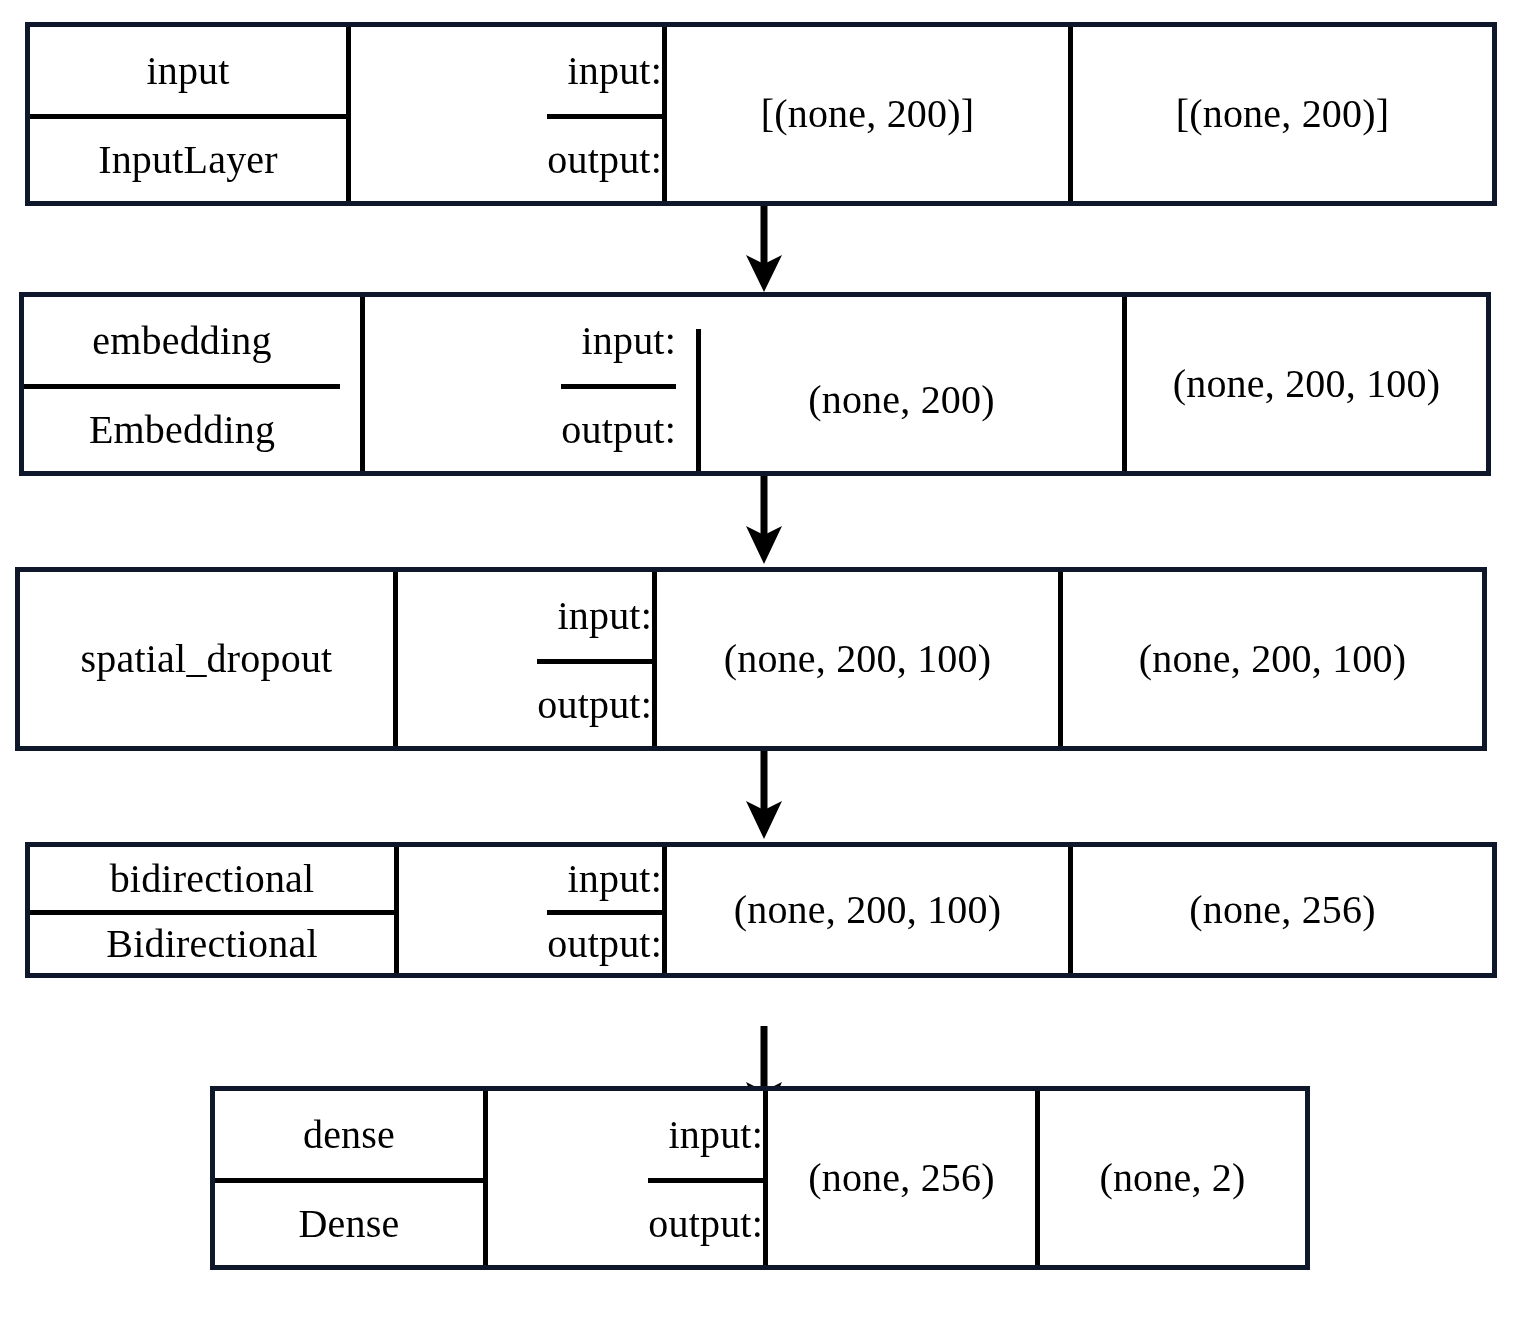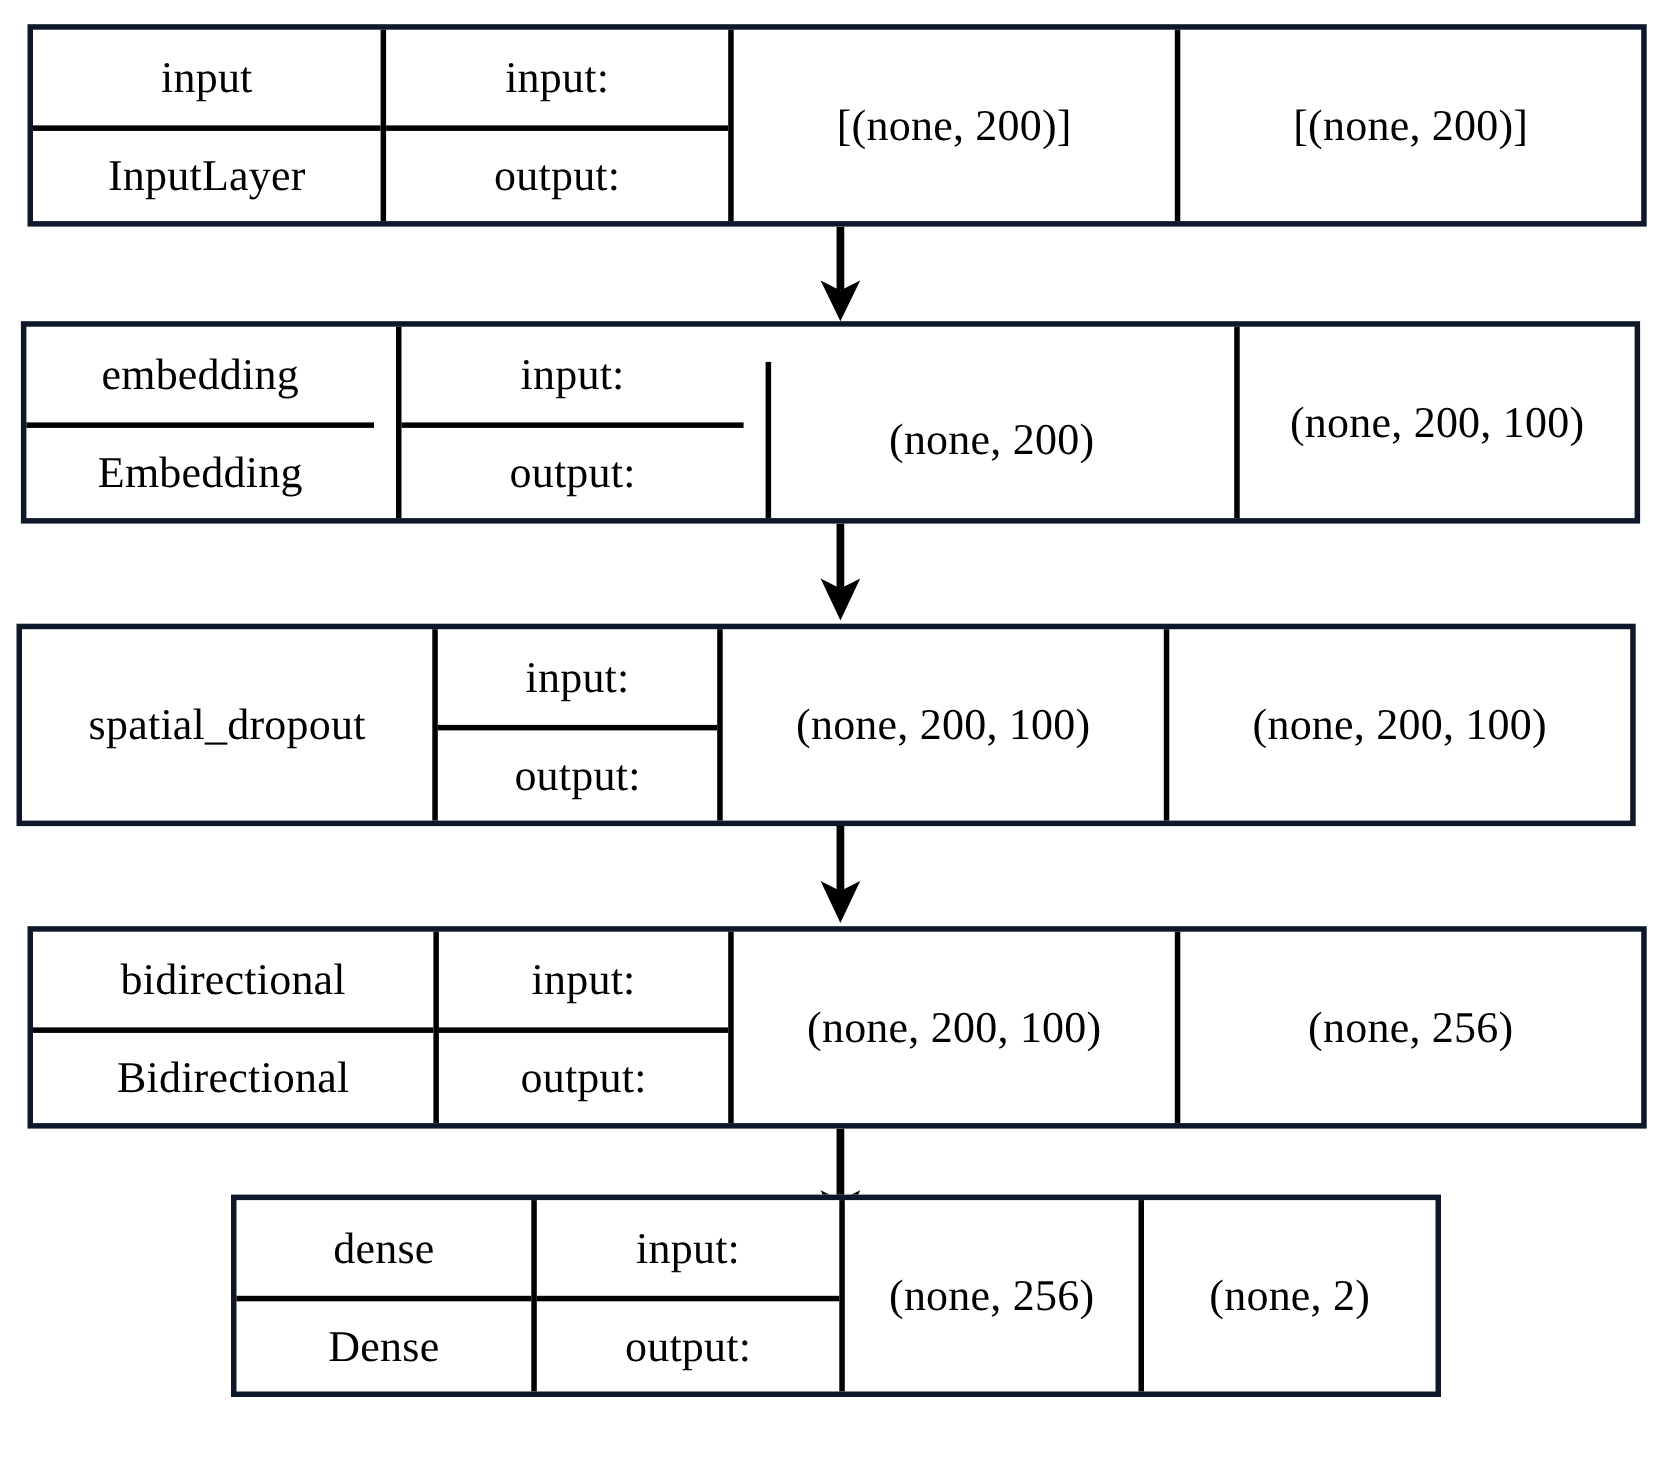--- a/index.html
+++ b/index.html
@@ -55,21 +55,21 @@
   }
   .cell.row-sep {
     border-top: 5px solid #000000;
   }
   .cell.single {
     flex: 1 1 100%;
   }
 
   
   .c-name   { flex: 0 0 auto; }
-  .c-io     { flex: 0 0 auto; }
+  .c-io     { flex: 0 0 auto; align-items: flex-end; }
   .c-in     { flex: 0 0 auto; }
   .c-out    { flex: 0 0 auto; }
 
   
   .arrow {
     position: absolute;
   }
   .arrow svg { display: block; }
 
   .sr-only {
@@ -149,21 +149,21 @@
     </div>
   </div>
 
   <div class="arrow" style="left:742px; top:751px; width:44px; height:88px;">
     <svg width="44" height="88" viewBox="0 0 44 88" aria-hidden="true">
       <line x1="22" y1="0" x2="22" y2="59" stroke="#000000" stroke-width="7"></line>
       <polygon points="22,88 4,50 22,59 40,50" fill="#000000"></polygon>
     </svg>
   </div>
 
-  <div class="node" style="left:25px; top:842px; width:1472px; height:184px;">
+  <div class="node" style="left:25px; top:842px; width:1472px; height:136px;">
     <div class="col c-name" style="width:364px;">
       <div class="cell">bidirectional</div>
       <div class="cell row-sep">Bidirectional</div>
     </div>
     <div class="col c-io col-sep" style="width:268px;">
       <div class="cell">input:</div>
       <div class="cell row-sep">output:</div>
     </div>
     <div class="col c-in col-sep" style="width:406px;">
       <div class="cell single">(none, 200, 100)</div>

